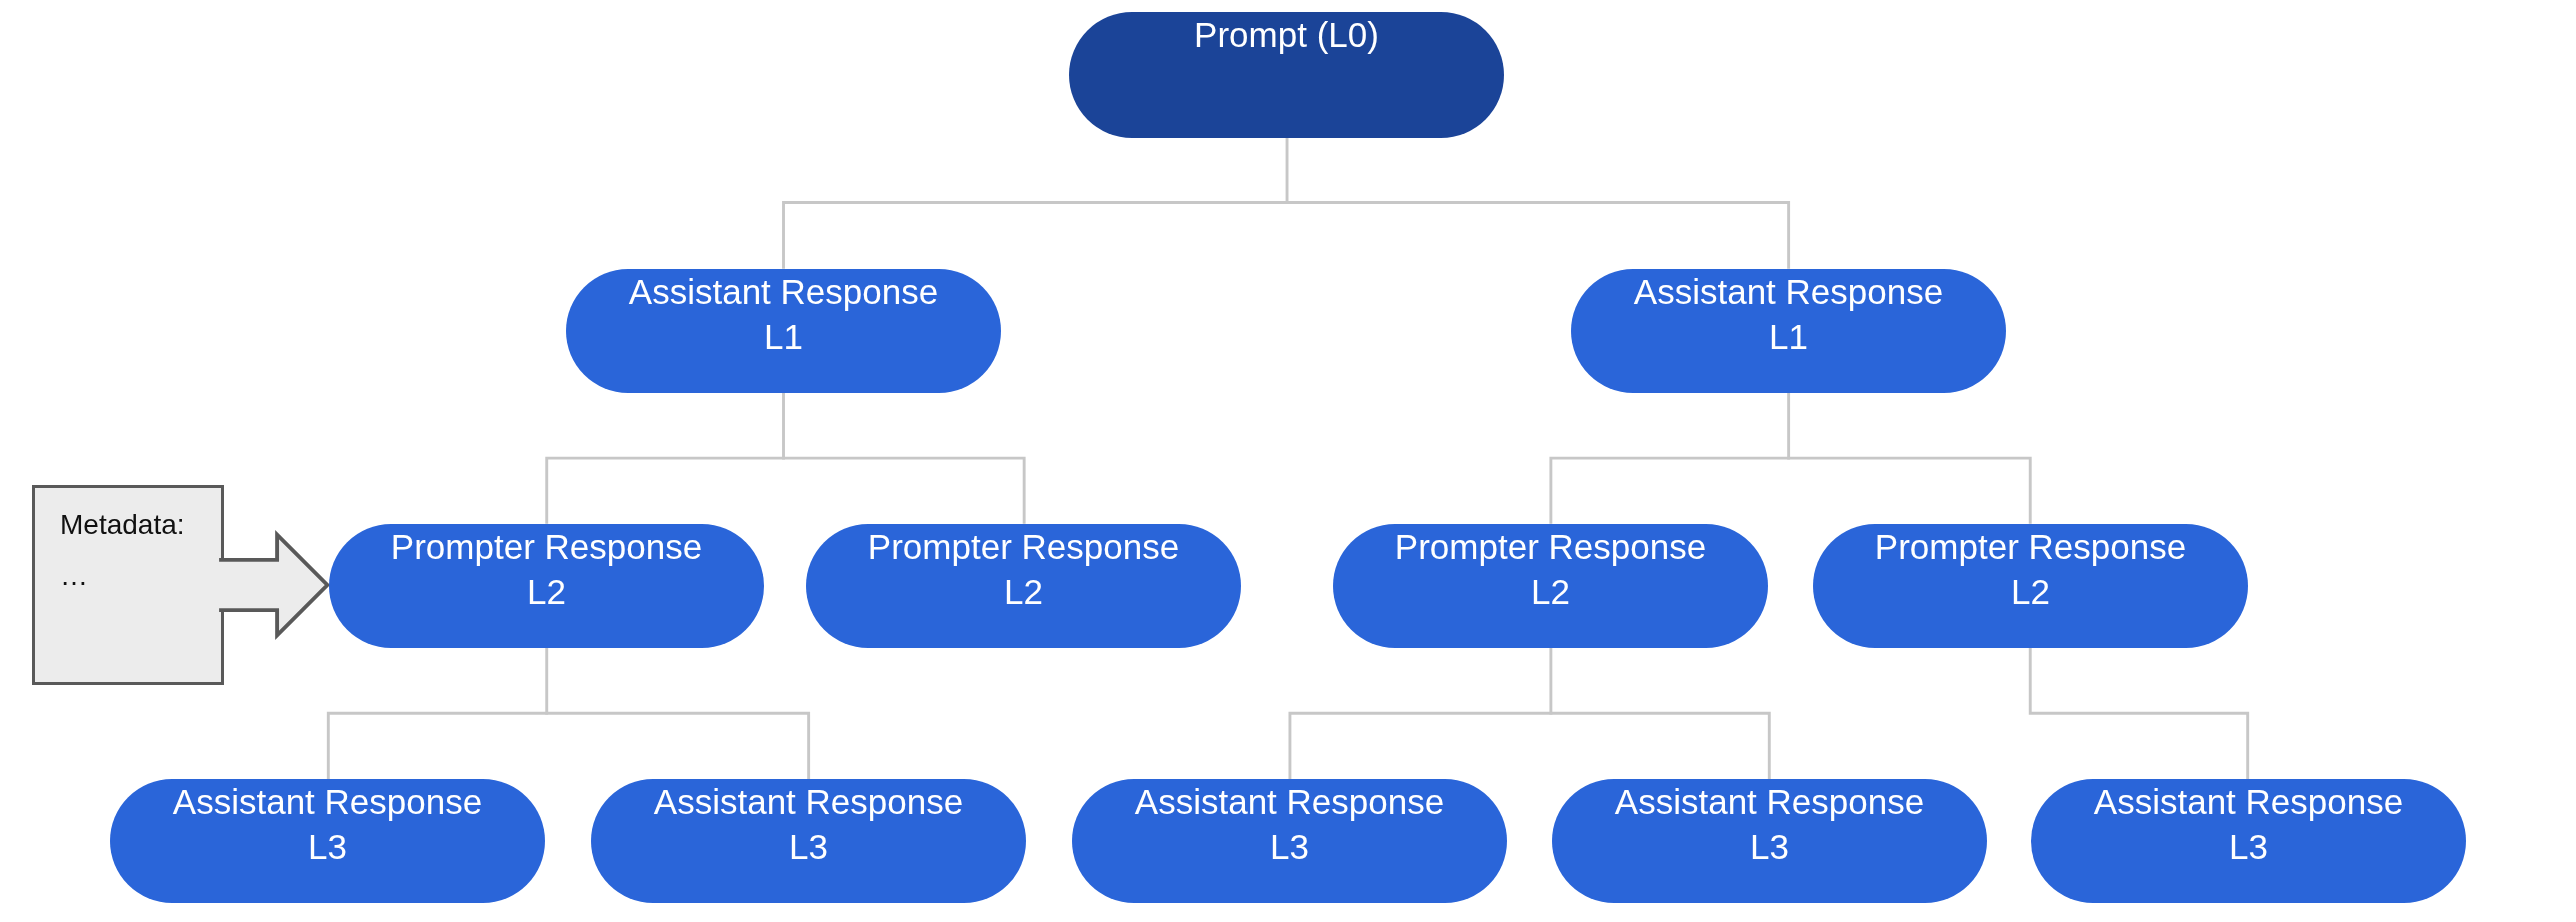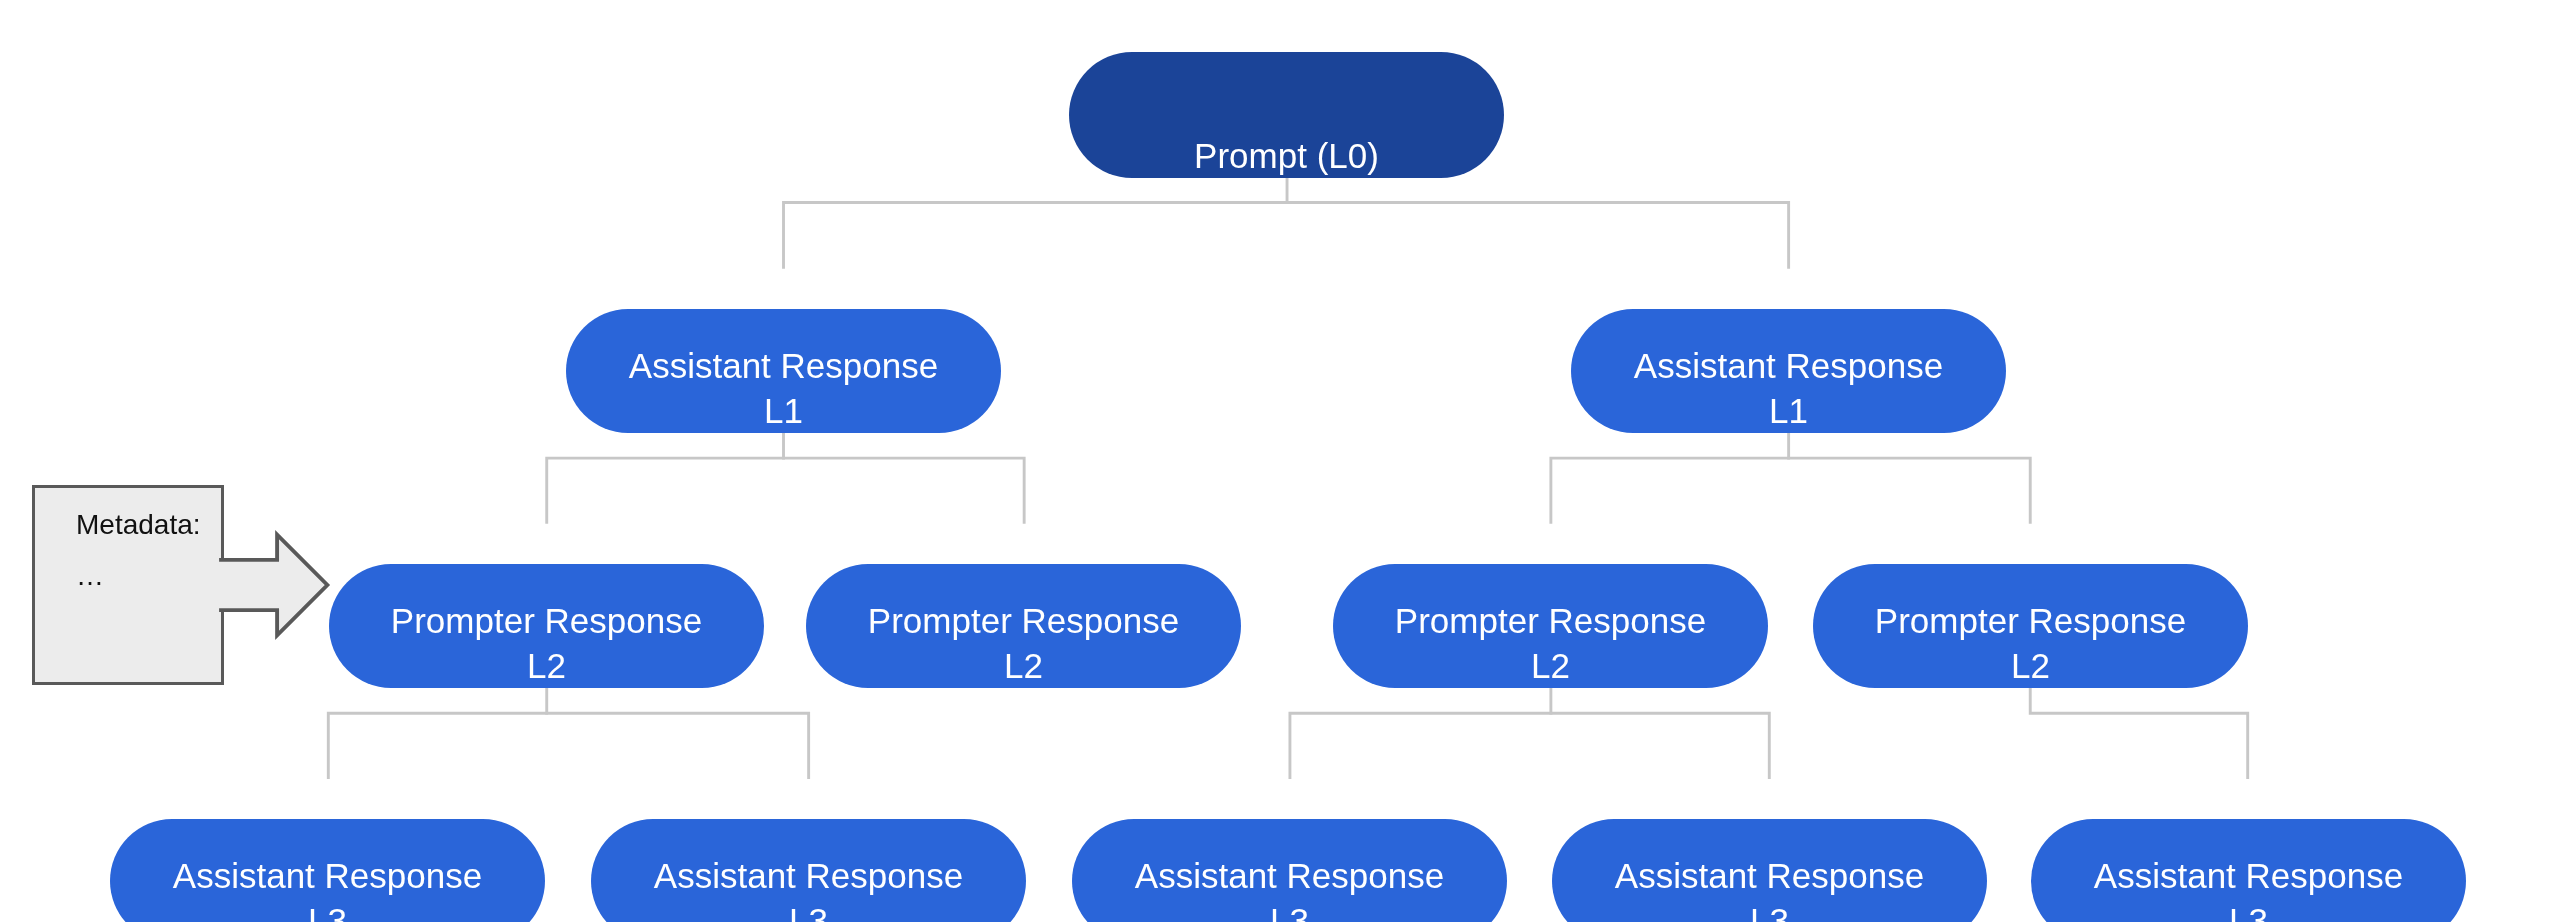--- a/index.html
+++ b/index.html
@@ -25,46 +25,44 @@
   .pill {
     position: absolute;
     width: 435px;
     height: 124px;
     border-radius: 62px;
     background: var(--node-fill, #2a65d9);
     color: var(--node-text, #ffffff);
     display: flex;
     flex-direction: column;
     align-items: center;
-    justify-content: flex-end;
+    justify-content: flex-start;
     text-align: center;
     font-size: 35px;
     line-height: 45px;
     z-index: 4;
-    margin-top: 40px;
   }
   .pill.root {
     background: var(--root-node-fill, #1b4498);
     height: 126px;
     border-radius: 63px;
   }
   .callout-box {
     position: absolute;
     left: 32px;
     top: 485px;
     width: 192px;
     height: 200px;
     box-sizing: border-box;
     background: var(--callout-fill, #ececec);
     border: 3.9px solid var(--callout-border, #595959);
     z-index: 2;
     color: var(--callout-text, #111111);
     font-size: 28px;
     line-height: 35px;
-    padding-left: 16px;
   }
   .callout-title { margin: 19.3px 0 0 25px; }
   .callout-body  { margin: 15.5px 0 0 25px; }
   svg.callout-arrow-svg {
     position: absolute;
     left: 193px;
     top: 522px;
     width: 145px;
     height: 126px;
     z-index: 3;

